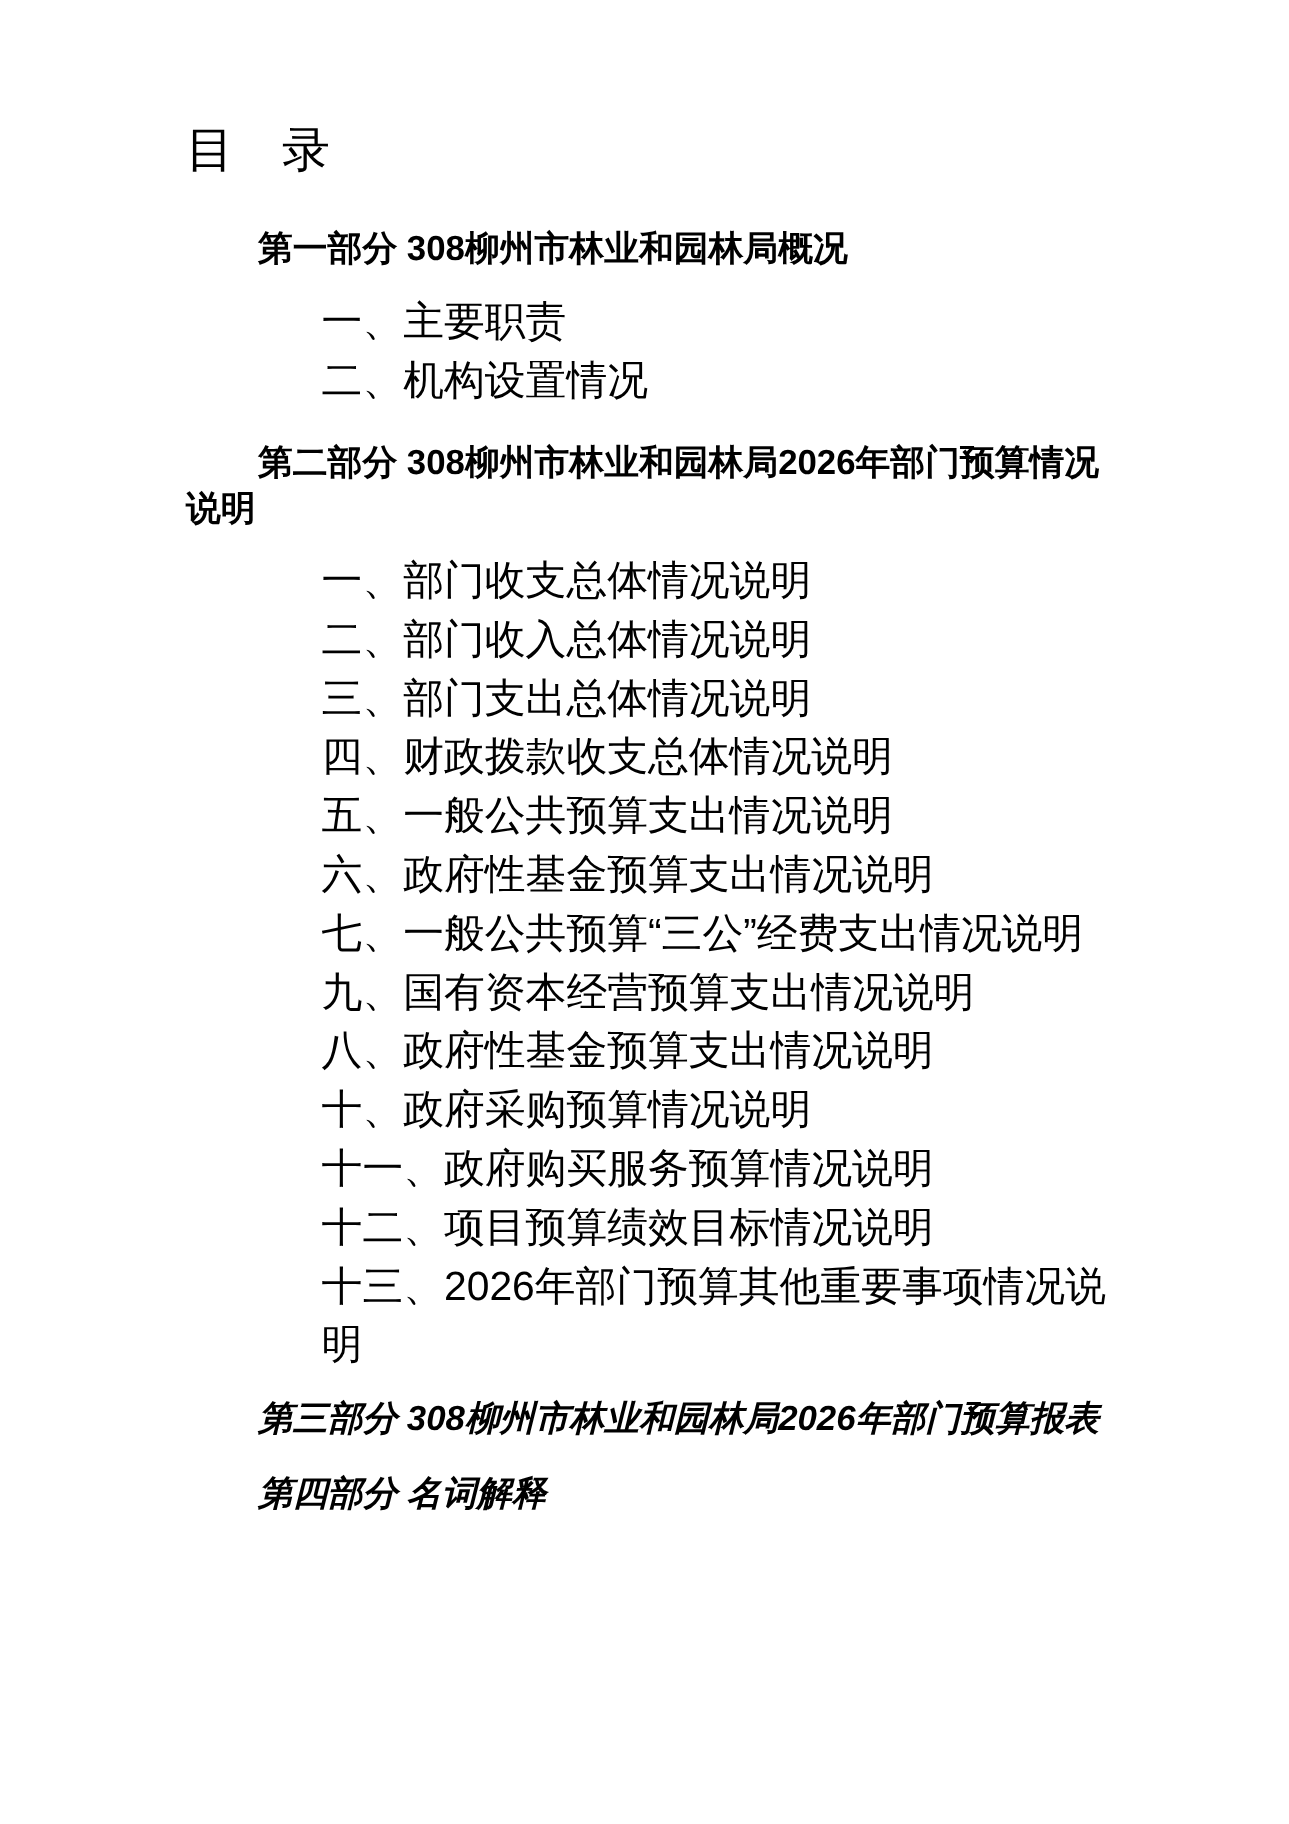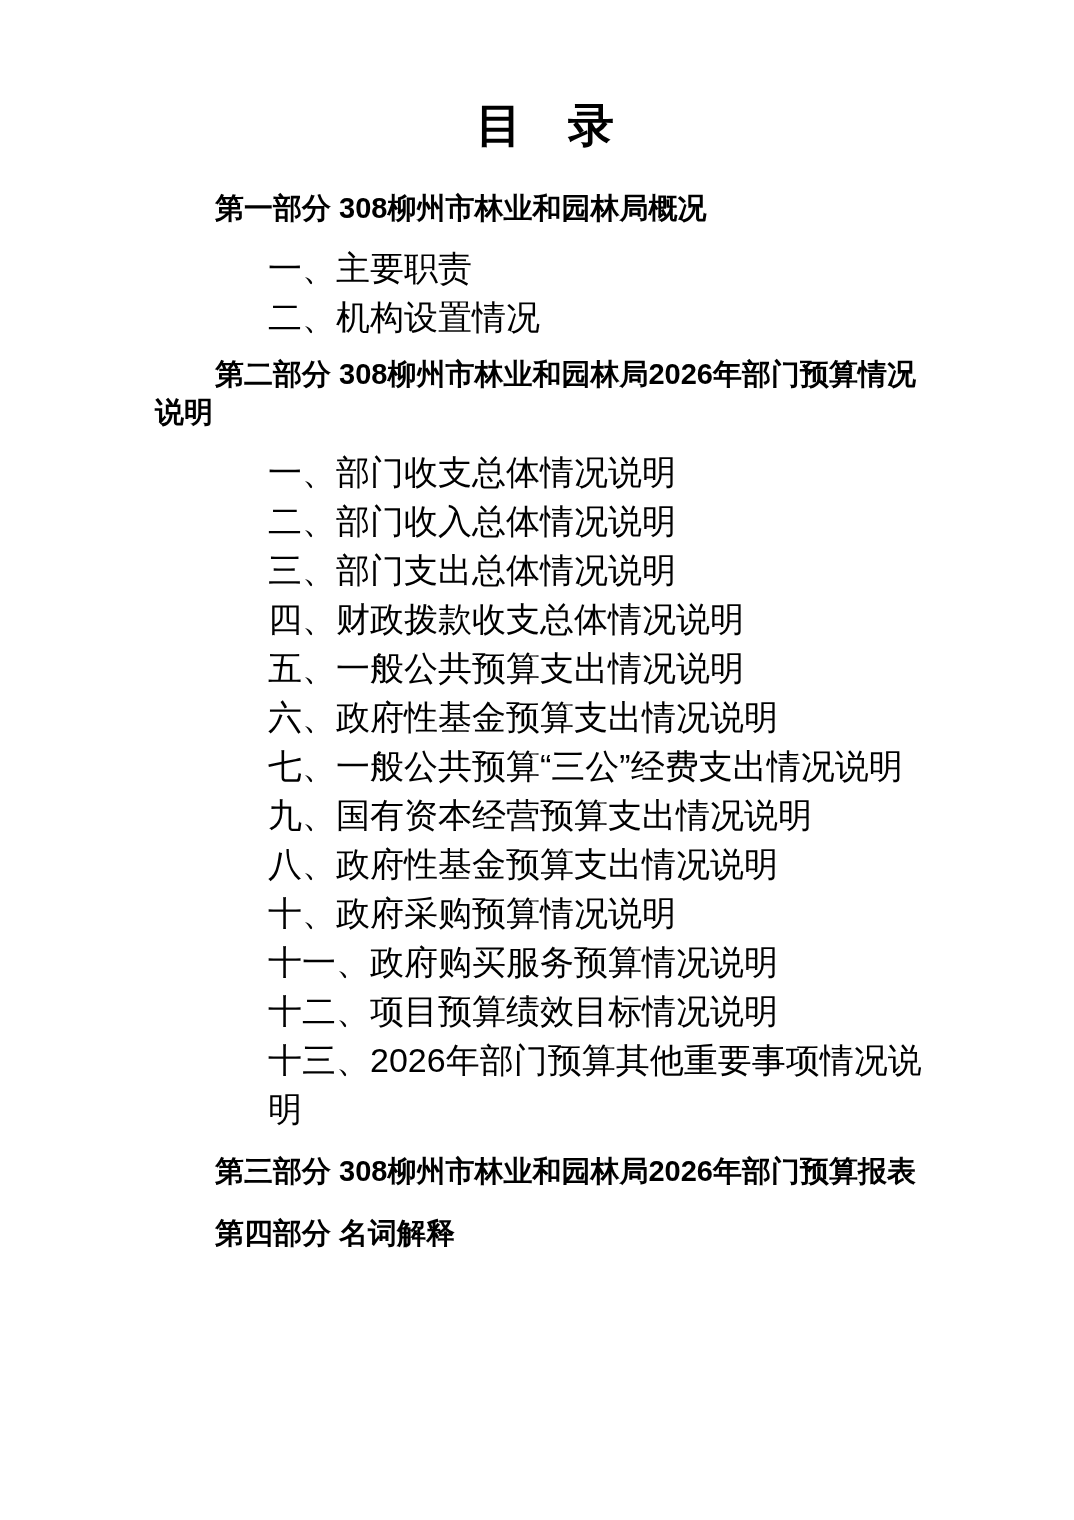--- a/index.html
+++ b/index.html
@@ -11,35 +11,35 @@
   }
   .page {
     position: relative;
     width: 1074px;
     height: 1520px;
     background: #ffffff;
     padding: 97px 139px 0 155px;
     overflow: hidden;
   }
   .doc-title {
-    font-size: 46px;
-    font-weight: 700;
+    font-size: 40px;
+    font-weight: 400;
     line-height: 56px;
-    text-align: center;
     margin: 0 0 36px 0;
   }
   .sec {
     font-size: 29px;
     font-weight: 700;
     line-height: 38px;
     text-indent: 60px;
-    margin: 13px 0 17px 0;
+    margin: 25px 0 17px 0;
   }
   .sec-solo {
     margin: 18px 0 24px 0;
+    font-style: italic;
   }
   .item {
     font-size: 34px;
     font-weight: 400;
     line-height: 49px;
     padding-left: 113px;
     margin: 0;
   }
 </style>
 </head>

